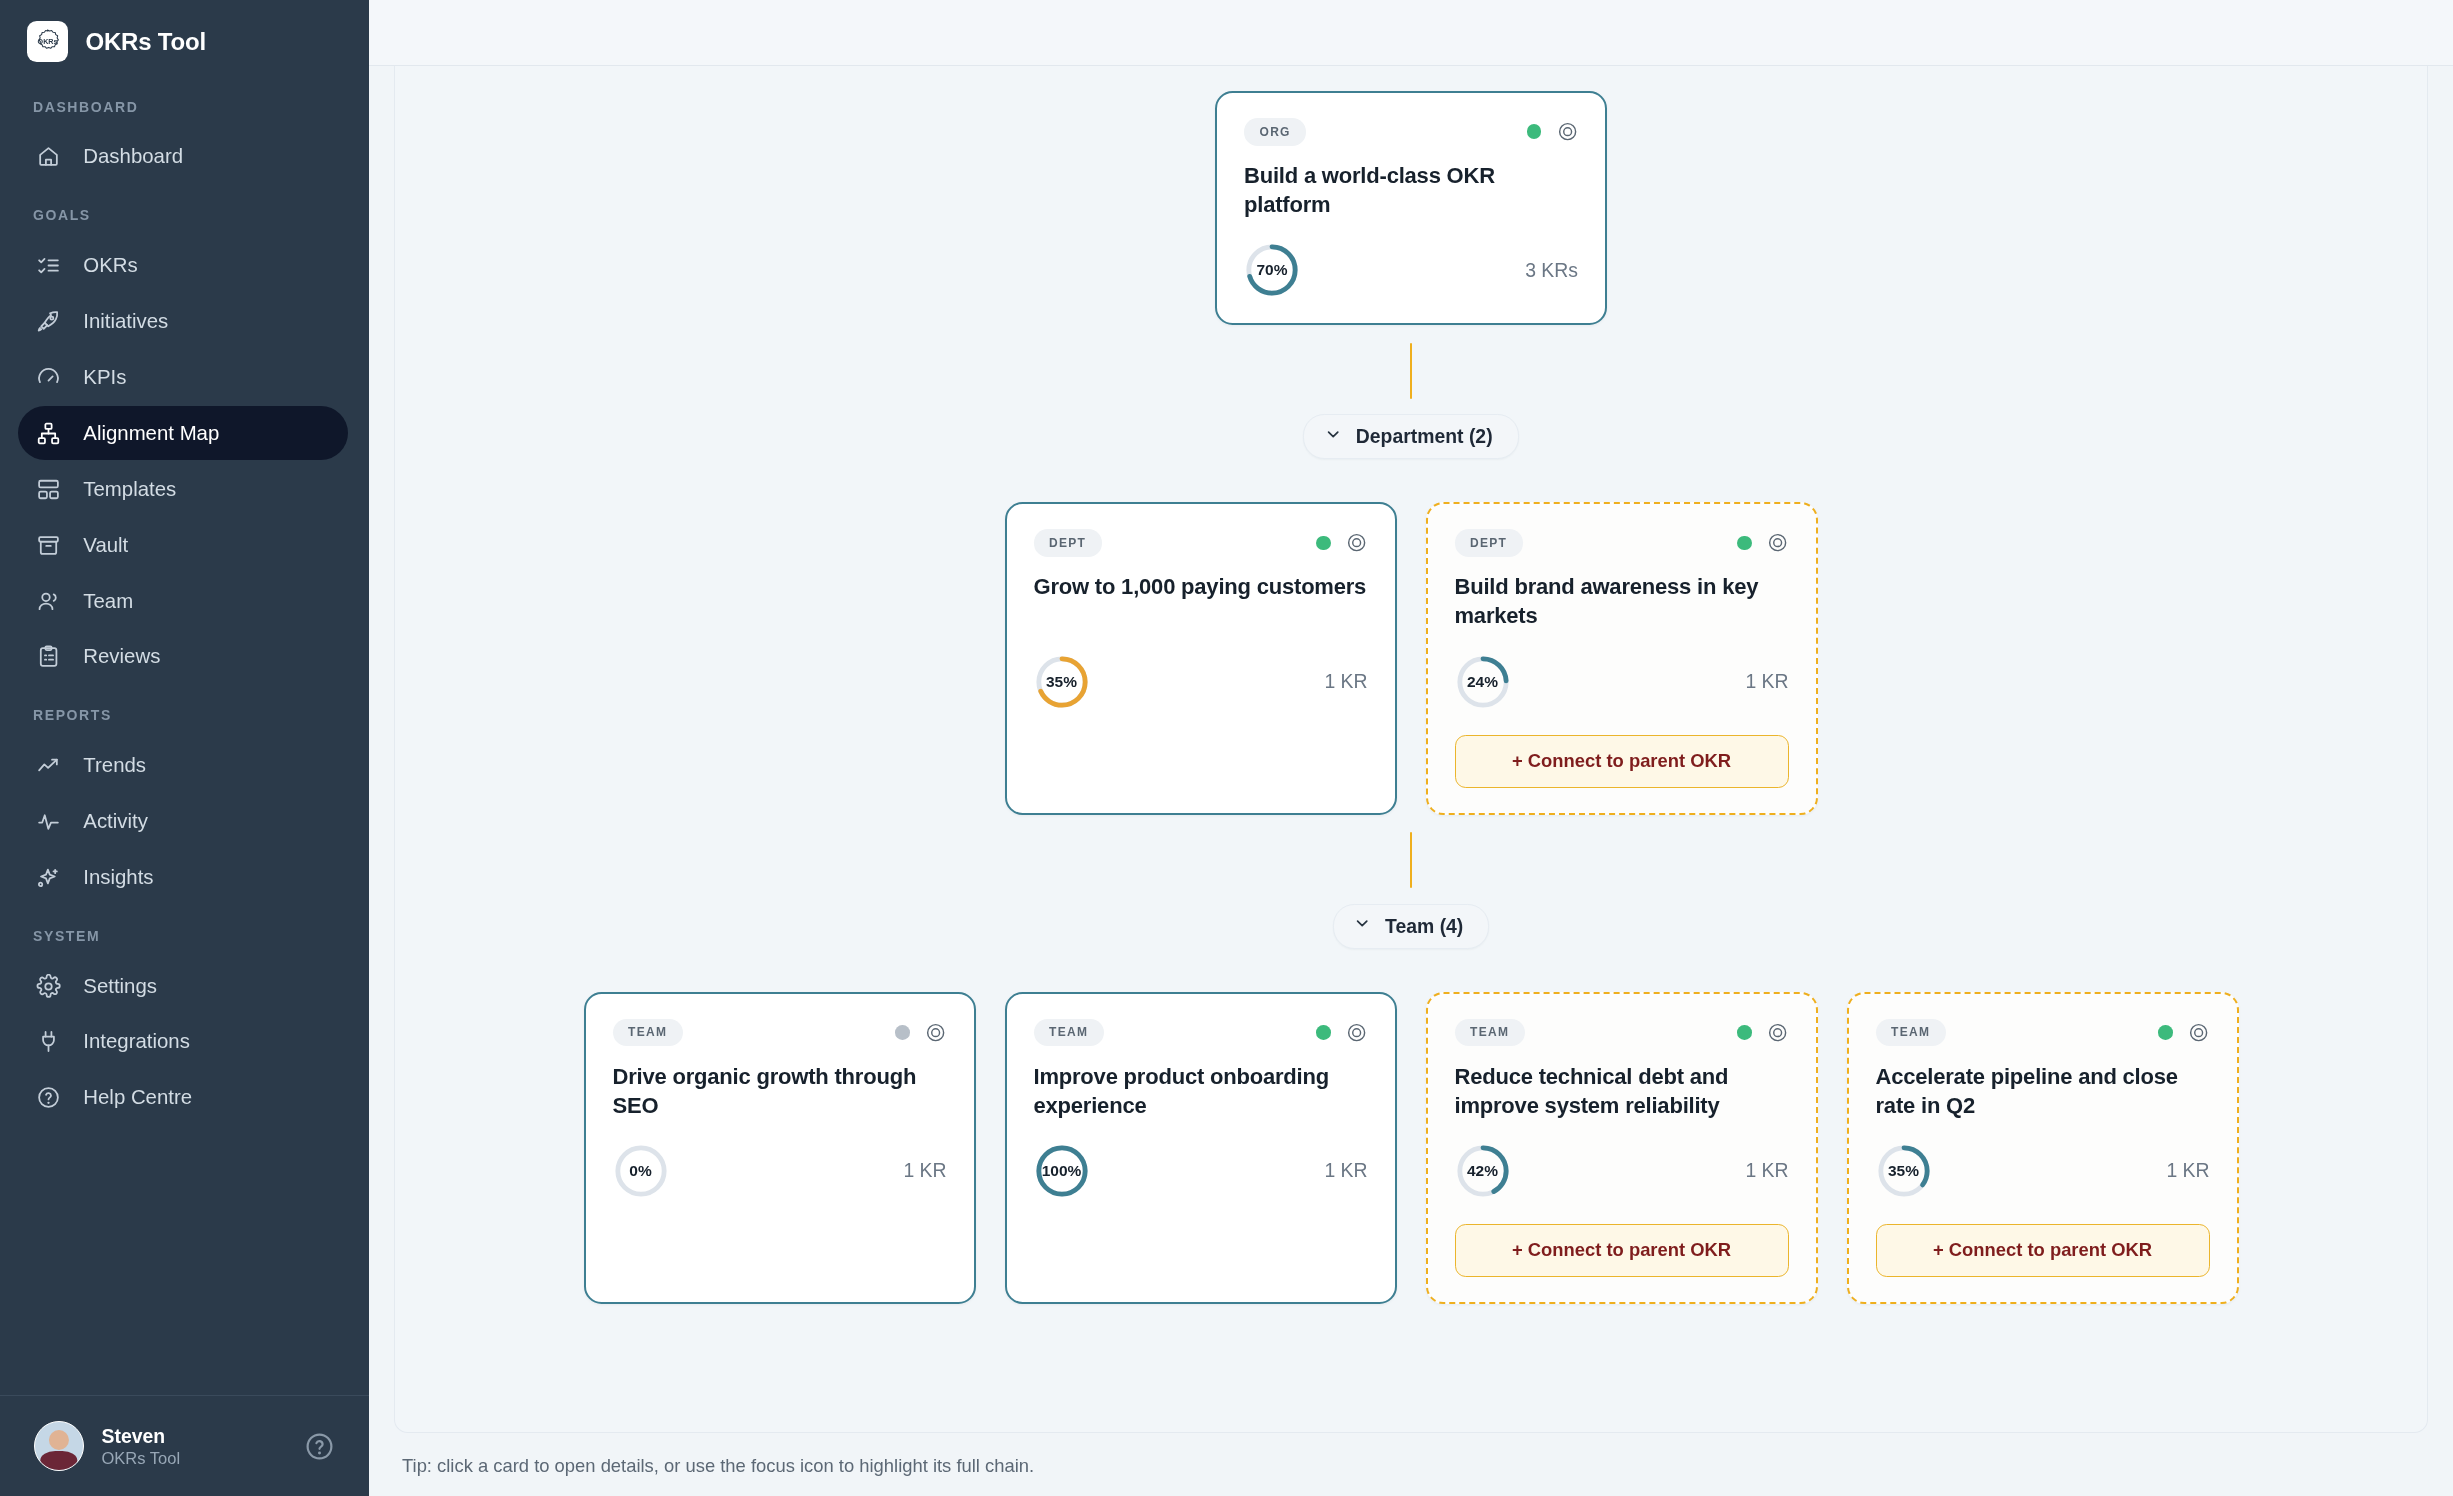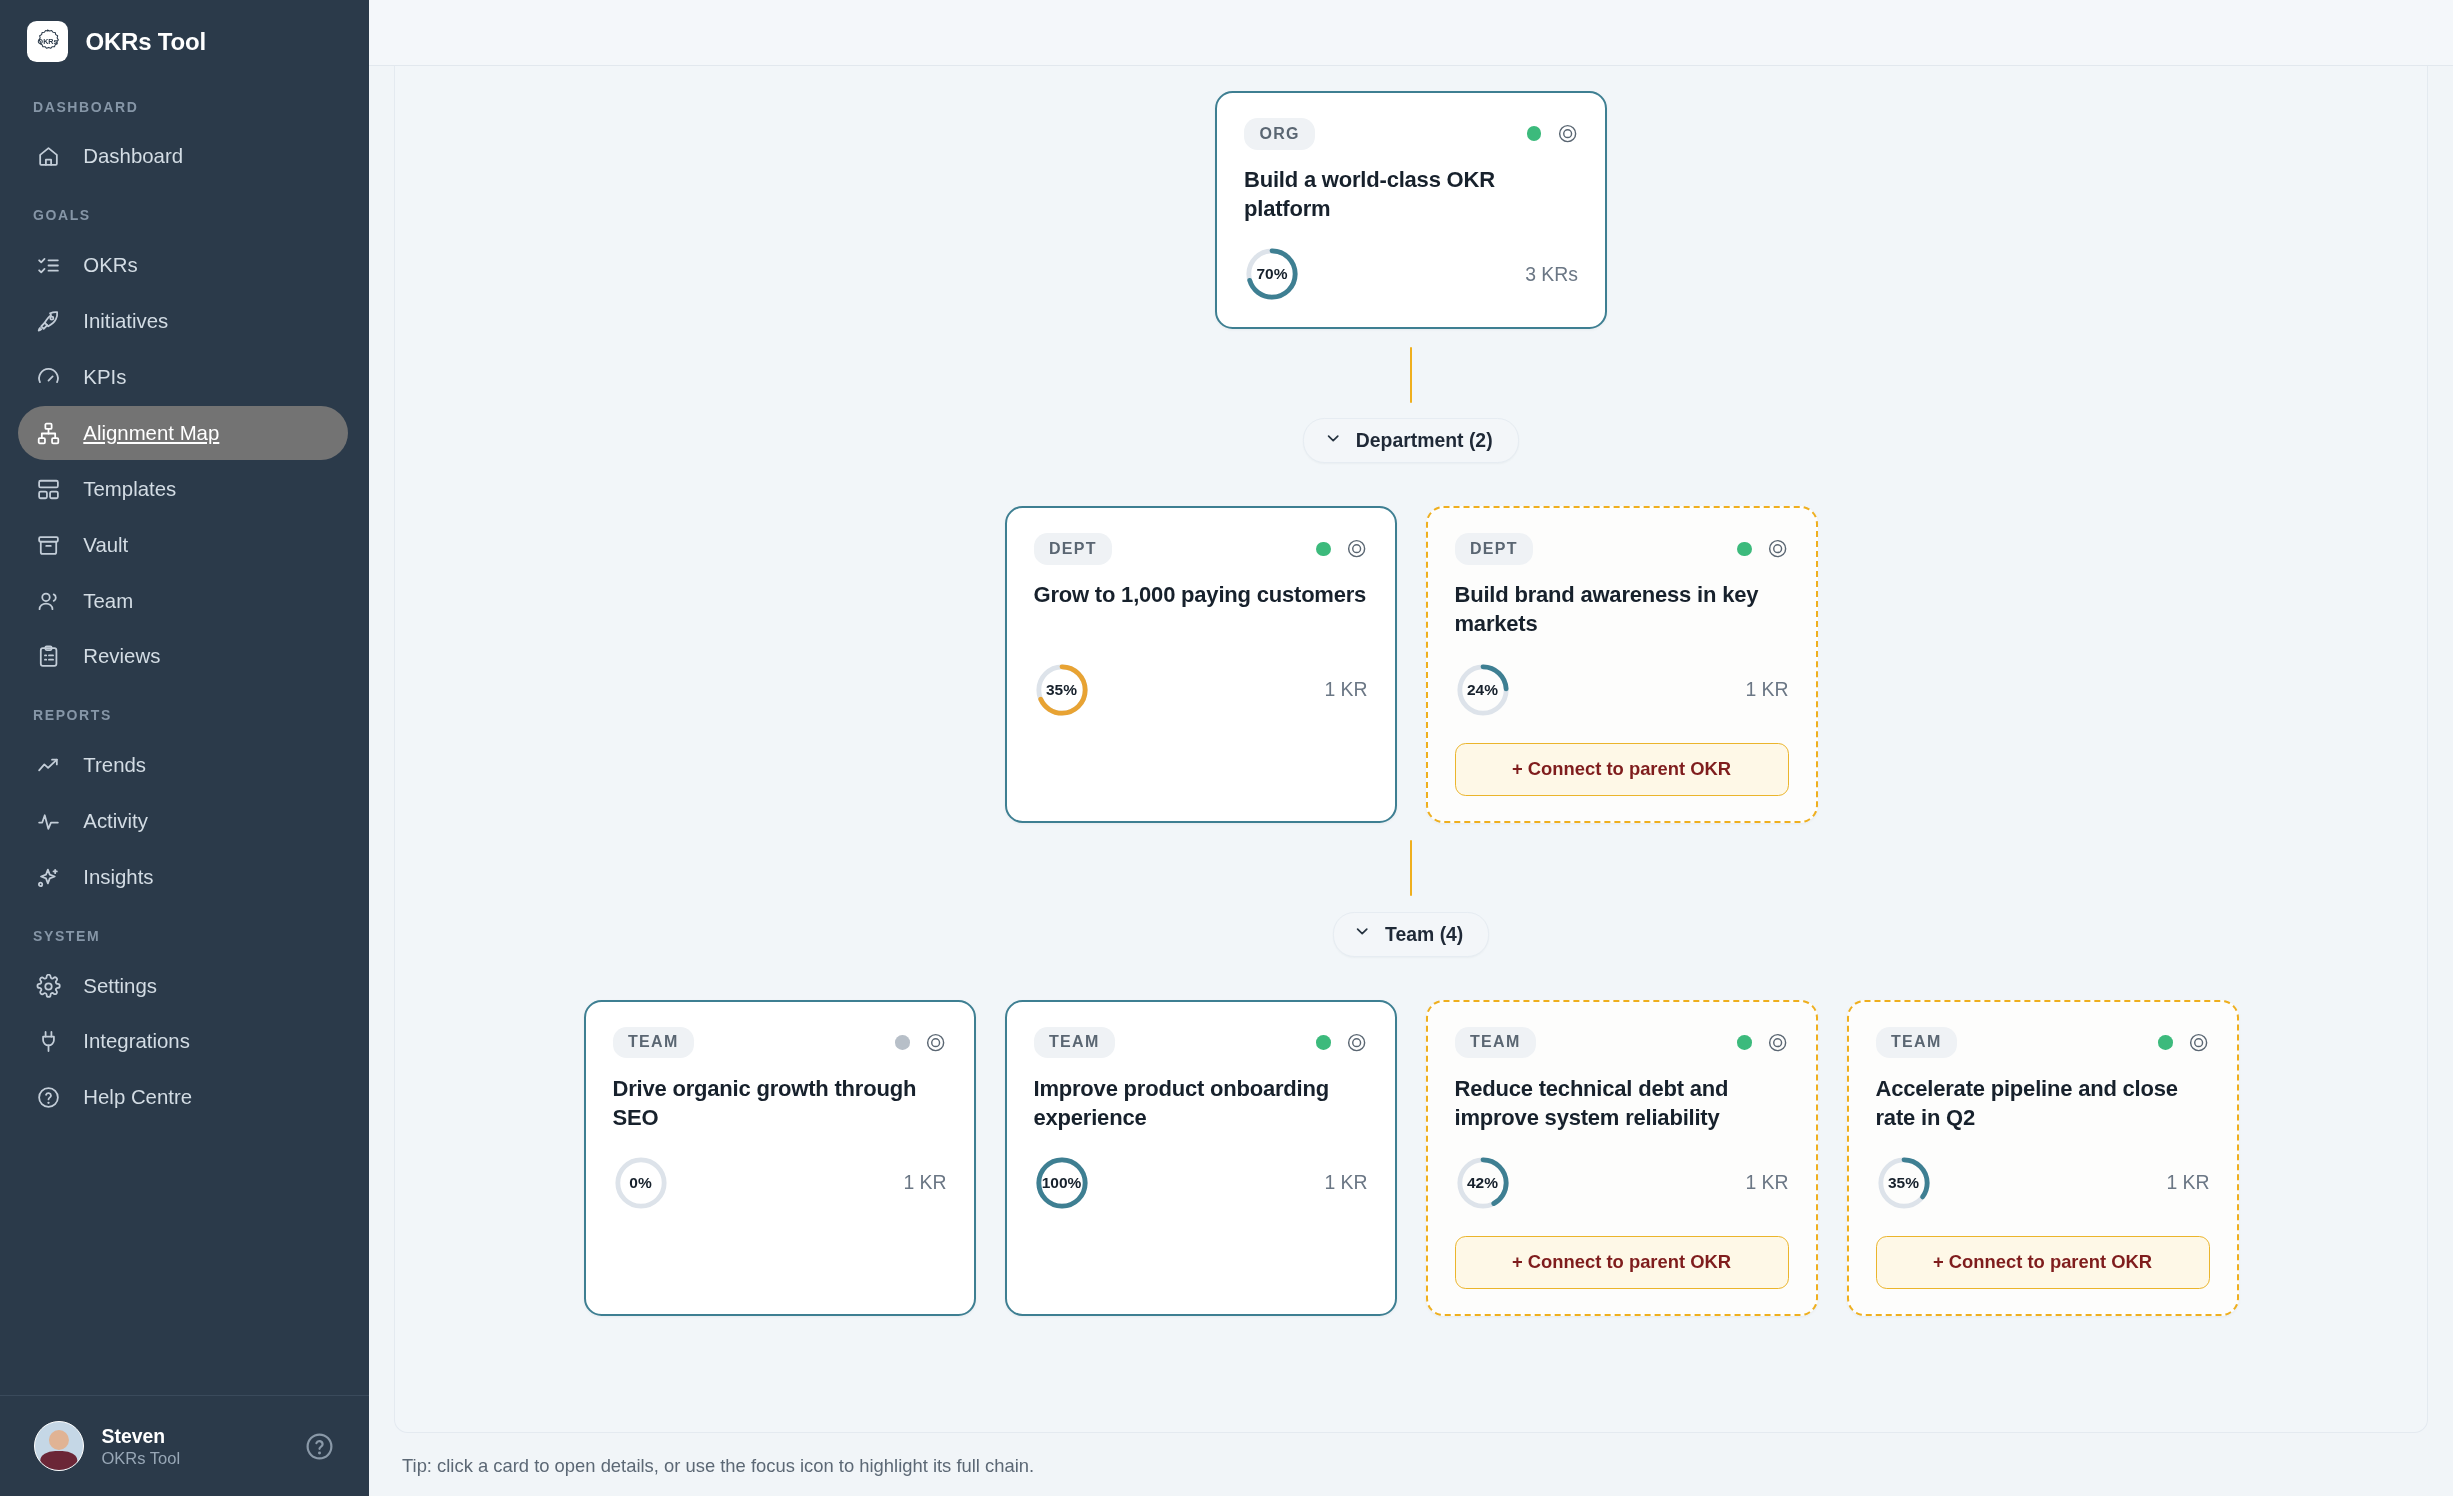--- a/index.html
+++ b/index.html
@@ -57,23 +57,22 @@
     height: 54px;
     margin: 1.9px 21.3px 1.9px 17.5px;
     padding-left: 17.5px;
     border-radius: 27px;
     color: #D3DCE4;
     font-size: 20.4px;
     cursor: pointer;
   }
   .nav-item .ico { width: 27px; height: 27px; flex: 0 0 27px; display:flex; align-items:center; justify-content:center; }
   .nav-item.active {
-    background: #737373;
+    background: #0f172a;
     color: #ffffff;
-    text-decoration: underline;
   }
   .nav-item.active .ico svg { stroke: #ffffff; }
   .nav-item .ico svg { stroke: #C3CDD8; fill: none; stroke-width: 1.7; stroke-linecap: round; stroke-linejoin: round; }
 
   .sidebar-footer {
     border-top: 1px solid #3A4A5B;
     padding: 23px 34px;
     display: flex;
     align-items: center;
     gap: 17.5px;
@@ -190,21 +189,21 @@
   .card.org { width: 392px; }
   .card-top {
     display: flex;
     align-items: center;
     justify-content: space-between;
     margin-bottom: 15.5px;
   }
   .badge {
     background: #EFF2F5;
     color: #5A6672;
-    font-size: 16px;
+    font-size: 12px;
     font-weight: bold;
     letter-spacing: 1.3px;
     border-radius: 13.6px;
     padding: 6.8px 15.5px;
   }
   .card-top-right { display: flex; align-items: center; gap: 15.5px; }
   .status-dot { width: 14.6px; height: 14.6px; border-radius: 50%; }
   .status-dot.green { background: #3CBA7C; }
   .status-dot.grey  { background: #B7BFC8; }
   .focus-icon { width: 21.3px; height: 21.3px; cursor: pointer; display:block; }

